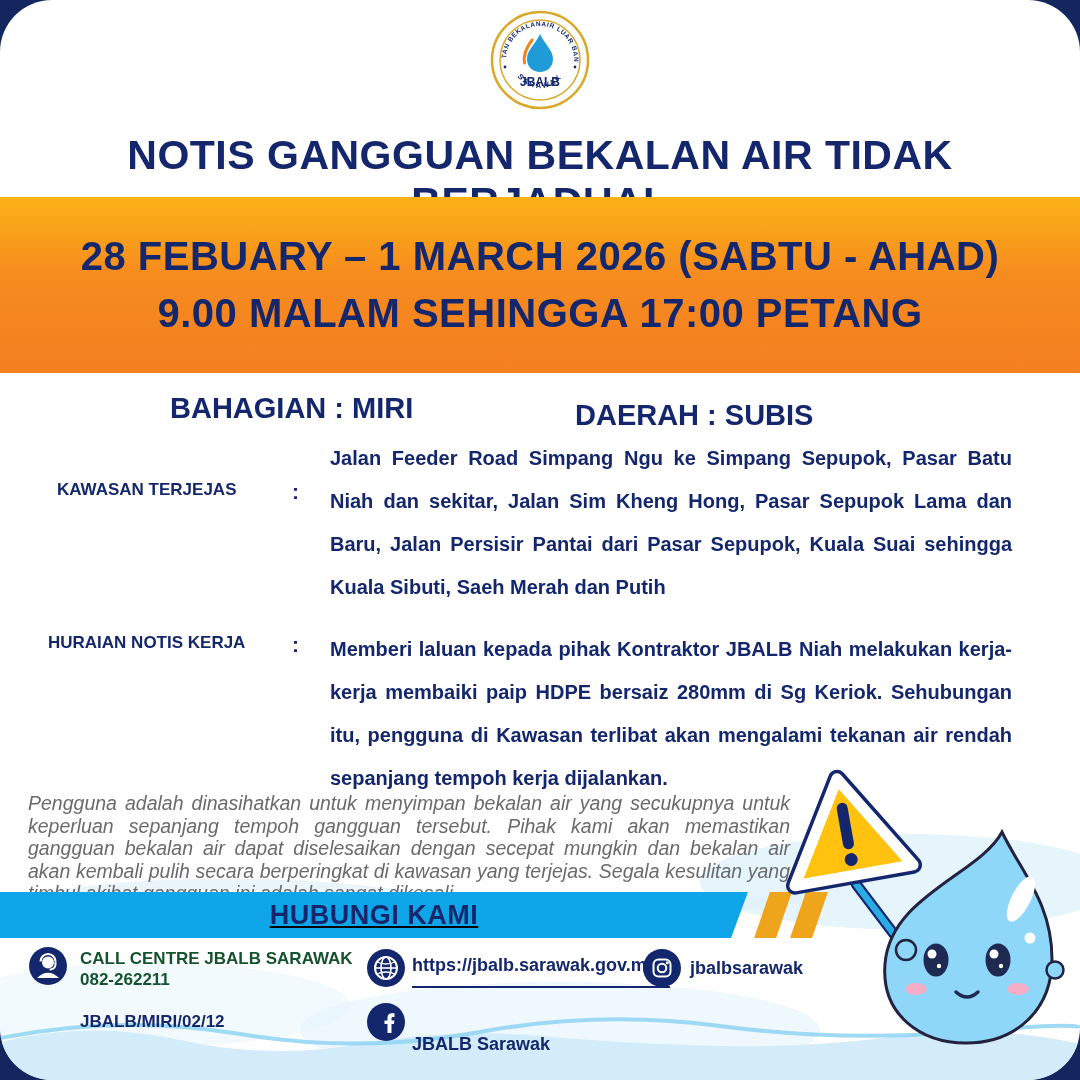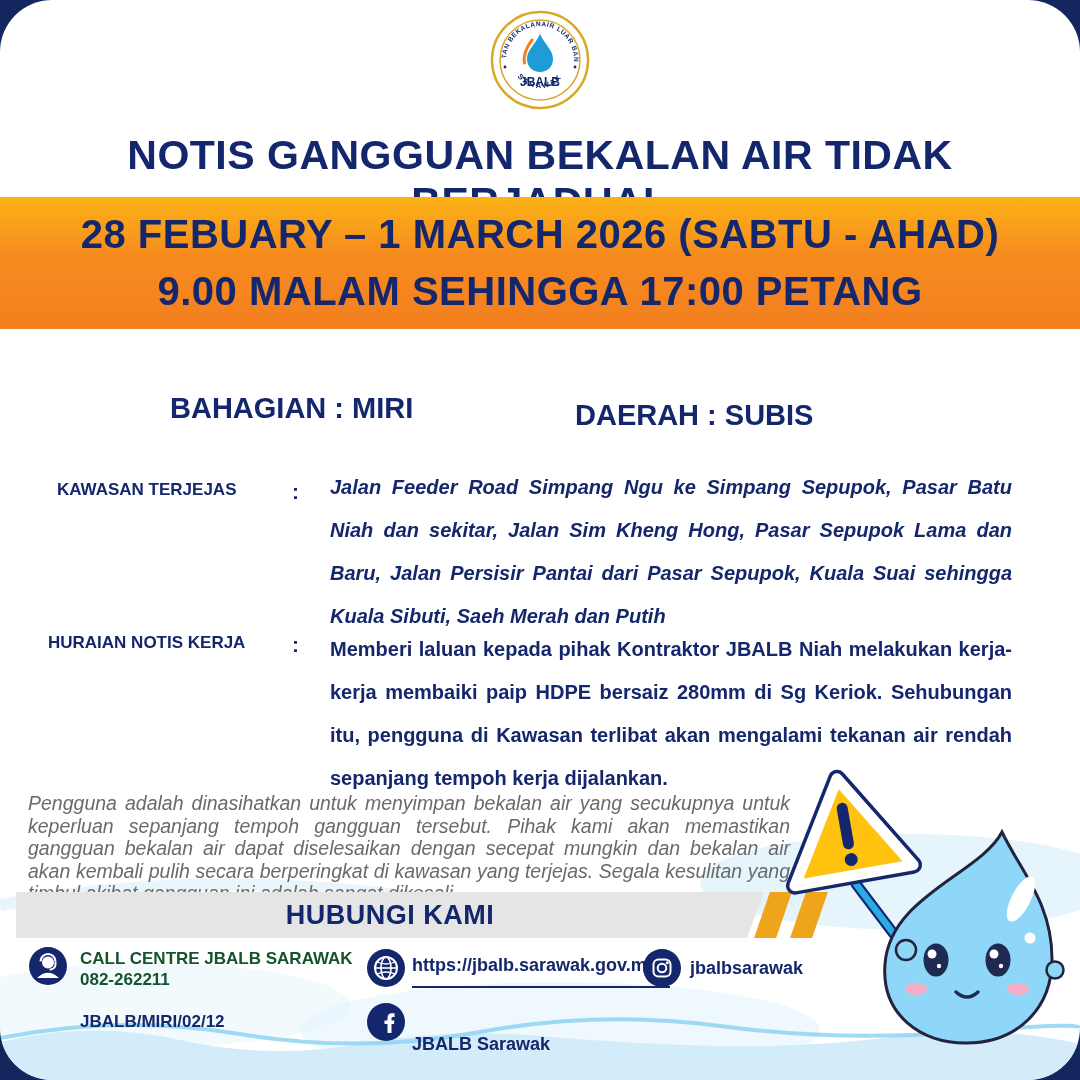--- a/index.html
+++ b/index.html
@@ -2,35 +2,35 @@
 <html><head>
 <meta charset="utf-8">
 <style>
   html,body{margin:0;padding:0;}
   body{width:1080px;height:1080px;font-family:"Liberation Sans",sans-serif;background:#13265e;}
   .poster{position:relative;width:1080px;height:1080px;background:#13265e;overflow:hidden;}
   .card{position:absolute;inset:0;background:#ffffff;border-radius:52px;overflow:hidden;}
   .abs{position:absolute;}
   .logo-wrap{position:absolute;top:10px;left:50%;transform:translateX(-50%);width:100px;height:100px;}
   .title{position:absolute;top:132px;left:0;width:100%;text-align:center;font-size:41px;font-weight:bold;color:#14276d;letter-spacing:.5px;margin:0;}
-  .date-banner{position:absolute;top:197px;left:0;width:1080px;height:132px;
+  .date-banner{position:absolute;top:197px;left:0;width:1080px;height:176px;
     background:linear-gradient(180deg,#fbb216 0%,#f68b1f 45%,#f47f20 100%);
     display:flex;flex-direction:column;align-items:center;justify-content:center;gap:12px;}
   .date-line{font-size:40px;font-weight:bold;color:#14276d;letter-spacing:.5px;}
   .region-bahagian{position:absolute;top:392px;left:170px;font-size:29px;font-weight:bold;color:#14276d;}
   .region-daerah{position:absolute;top:399px;left:575px;font-size:29px;font-weight:bold;color:#14276d;}
   .sec-label{position:absolute;font-size:17px;font-weight:bold;color:#14276d;white-space:nowrap;}
   .sec-colon{position:absolute;font-size:21px;font-weight:bold;color:#14276d;}
   .sec-text{position:absolute;left:330px;width:682px;font-size:20px;font-weight:bold;color:#14276d;
     line-height:43px;text-align:justify;margin:0;}
   .advisory{position:absolute;left:28px;top:792px;width:762px;font-size:19.5px;font-style:italic;
     color:#6a6a6a;line-height:22.5px;margin:0;font-weight:500;text-align:justify;}
-  .gold-bar{position:absolute;top:892px;left:16px;width:748px;height:46px;background:#e5e5e5;
+  .gold-bar{position:absolute;top:892px;left:0;width:748px;height:46px;background:#0ea5e9;
     clip-path:polygon(0 0,748px 0,731px 46px,0 46px);
-    display:flex;align-items:center;justify-content:center;}
+    display:flex;align-items:center;justify-content:center;text-decoration:underline;}
   .gold-bar-text{font-size:27px;font-weight:bold;color:#14276d;letter-spacing:.5px;}
   .gold-stripe{position:absolute;top:892px;width:22px;height:46px;background:#efa51b;transform:skewX(-19deg);}
   .stripe-1{left:762px;}
   .stripe-2{left:798px;}
   .icon-circle{position:absolute;width:40px;height:40px;}
   .contact-lines{position:absolute;font-size:17px;font-weight:bold;color:#14532d;line-height:21px;}
   .website-text{position:absolute;top:955px;left:412px;font-size:18px;font-weight:bold;color:#14276d;
     border-bottom:2px solid #14276d;padding-bottom:10px;padding-right:8px;}
   .ig-text{position:absolute;top:958px;left:690px;font-size:18px;font-weight:bold;color:#14276d;}
   .fb-text{position:absolute;top:1012px;left:412px;font-size:18px;font-weight:bold;color:#14276d;margin-top:22px;}
@@ -81,21 +81,21 @@
     <div class="date-banner">
       <div class="date-line">28 FEBUARY – 1 MARCH 2026 (SABTU - AHAD)</div>
       <div class="date-line">9.00 MALAM SEHINGGA 17:00 PETANG</div>
     </div>
 
     <div class="region-bahagian">BAHAGIAN : MIRI</div>
     <div class="region-daerah">DAERAH : SUBIS</div>
 
     <div class="sec-label" style="top:480px;left:57px;">KAWASAN TERJEJAS</div>
     <div class="sec-colon" style="top:480px;left:292px;">:</div>
-    <p class="sec-text" style="top:466px;font-style:italic;">Jalan Feeder Road Simpang Ngu ke Simpang Sepupok, Pasar Batu Niah dan sekitar, Jalan Sim Kheng Hong, Pasar Sepupok Lama dan Baru, Jalan Persisir Pantai dari Pasar Sepupok, Kuala Suai sehingga Kuala Sibuti, Saeh Merah dan Putih</p>
+    <p class="sec-text" style="top:437px;">Jalan Feeder Road Simpang Ngu ke Simpang Sepupok, Pasar Batu Niah dan sekitar, Jalan Sim Kheng Hong, Pasar Sepupok Lama dan Baru, Jalan Persisir Pantai dari Pasar Sepupok, Kuala Suai sehingga Kuala Sibuti, Saeh Merah dan Putih</p>
 
     <div class="sec-label" style="top:633px;left:48px;">HURAIAN NOTIS KERJA</div>
     <div class="sec-colon" style="top:633px;left:292px;">:</div>
     <p class="sec-text" style="top:628px;">Memberi laluan kepada pihak Kontraktor JBALB Niah melakukan kerja-kerja membaiki paip HDPE bersaiz 280mm di Sg Keriok. Sehubungan itu, pengguna di Kawasan terlibat akan mengalami tekanan air rendah sepanjang tempoh kerja dijalankan.</p>
 
     <p class="advisory">Pengguna adalah dinasihatkan untuk menyimpan bekalan air yang secukupnya untuk keperluan sepanjang tempoh gangguan tersebut. Pihak kami akan memastikan gangguan bekalan air dapat diselesaikan dengan secepat mungkin dan bekalan air akan kembali pulih secara berperingkat di kawasan yang terjejas. Segala kesulitan yang timbul akibat gangguan ini adalah sangat dikesali.</p>
 
     <div class="gold-bar">
       <span class="gold-bar-text">HUBUNGI KAMI</span>
     </div>

